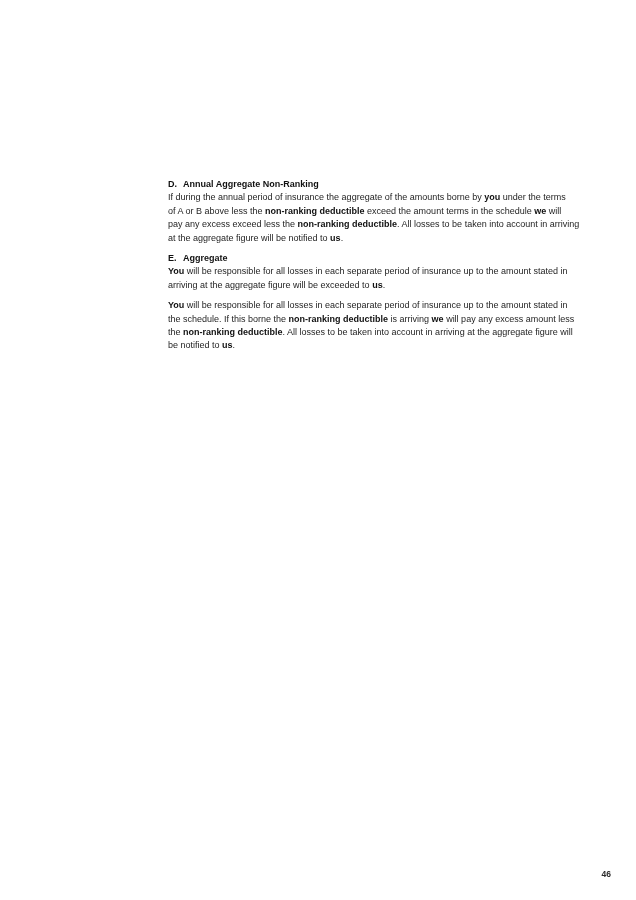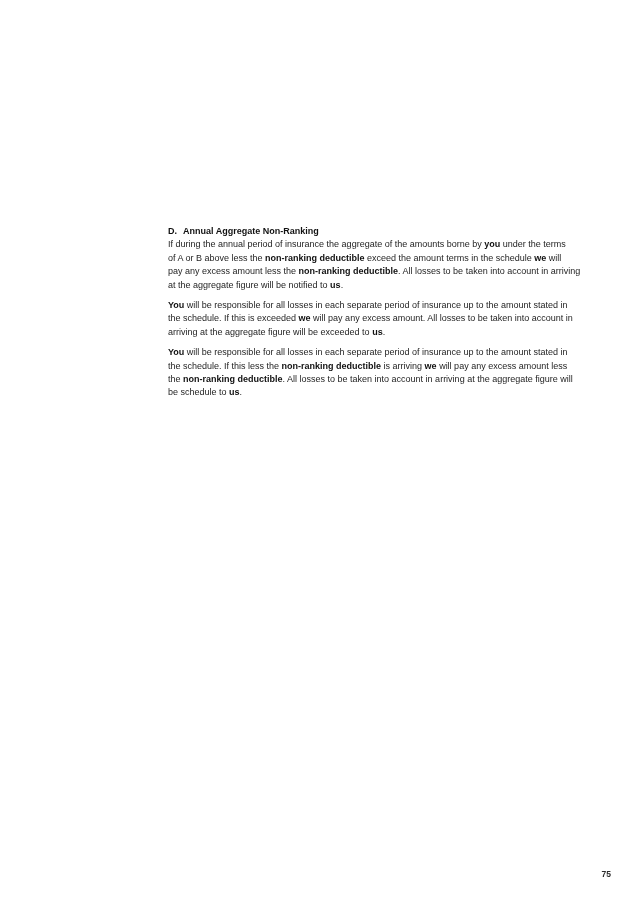--- a/index.html
+++ b/index.html
@@ -14,21 +14,20 @@
     background: #ffffff;
     font-family: "Liberation Sans", sans-serif;
     color: #1e1e1e;
     overflow: hidden;
   }
   .content {
     position: absolute;
     left: 168px;
     top: 178px;
     width: 418px;
-    margin-top: 47px;
   }
   .section {
     margin: 0;
   }
   .section + .section {
     margin-top: 7px;
   }
   .heading {
     font-size: 9px;
     line-height: 13.4px;
@@ -62,29 +61,29 @@
 </style>
 </head>
 <body>
 
 <div class="page">
   <main class="content">
       <section class="section">
         <div class="heading"><span class="label">D.</span><span class="title">Annual Aggregate Non-Ranking</span></div>
         <div class="body-line"><span>If during the annual period of insurance the aggregate of the amounts borne by </span><b>you</b><span> under the terms</span></div>
         <div class="body-line"><span>of A or B above less the </span><b>non-ranking deductible</b><span> exceed the amount terms in the schedule </span><b>we</b><span> will</span></div>
-        <div class="body-line"><span>pay any excess amount less the </span><b>non-ranking deductible</b><span>. All losses to be taken into account in arriving</span></div>
+        <div class="body-line"><span>pay any excess exceed less the </span><b>non-ranking deductible</b><span>. All losses to be taken into account in arriving</span></div>
         <div class="body-line"><span>at the aggregate figure will be notified to </span><b>us</b><span>.</span></div>
       </section>
       <section class="section">
+        <div class="heading"><span class="label">E.</span><span class="title">Aggregate</span></div>
         <div class="body-line"><b>You</b><span> will be responsible for all losses in each separate period of insurance up to the amount stated in</span></div>
-        <div class="body-line"><span>the schedule. If this is exceeded </span><b>we</b><span> will pay any excess amount. All losses to be taken into account in</span></div>
         <div class="body-line"><span>arriving at the aggregate figure will be exceeded to </span><b>us</b><span>.</span></div>
       </section>
       <section class="section">
         <div class="body-line"><b>You</b><span> will be responsible for all losses in each separate period of insurance up to the amount stated in</span></div>
-        <div class="body-line"><span>the schedule. If this less the </span><b>non-ranking deductible</b><span> is arriving </span><b>we</b><span> will pay any excess amount less</span></div>
+        <div class="body-line"><span>the schedule. If this borne the </span><b>non-ranking deductible</b><span> is arriving </span><b>we</b><span> will pay any excess amount less</span></div>
         <div class="body-line"><span>the </span><b>non-ranking deductible</b><span>. All losses to be taken into account in arriving at the aggregate figure will</span></div>
-        <div class="body-line"><span>be schedule to </span><b>us</b><span>.</span></div>
+        <div class="body-line"><span>be notified to </span><b>us</b><span>.</span></div>
       </section>
     </main>
-  <div class="page-number">75</div>
+  <div class="page-number">46</div>
 </div>
 
 </body></html>

